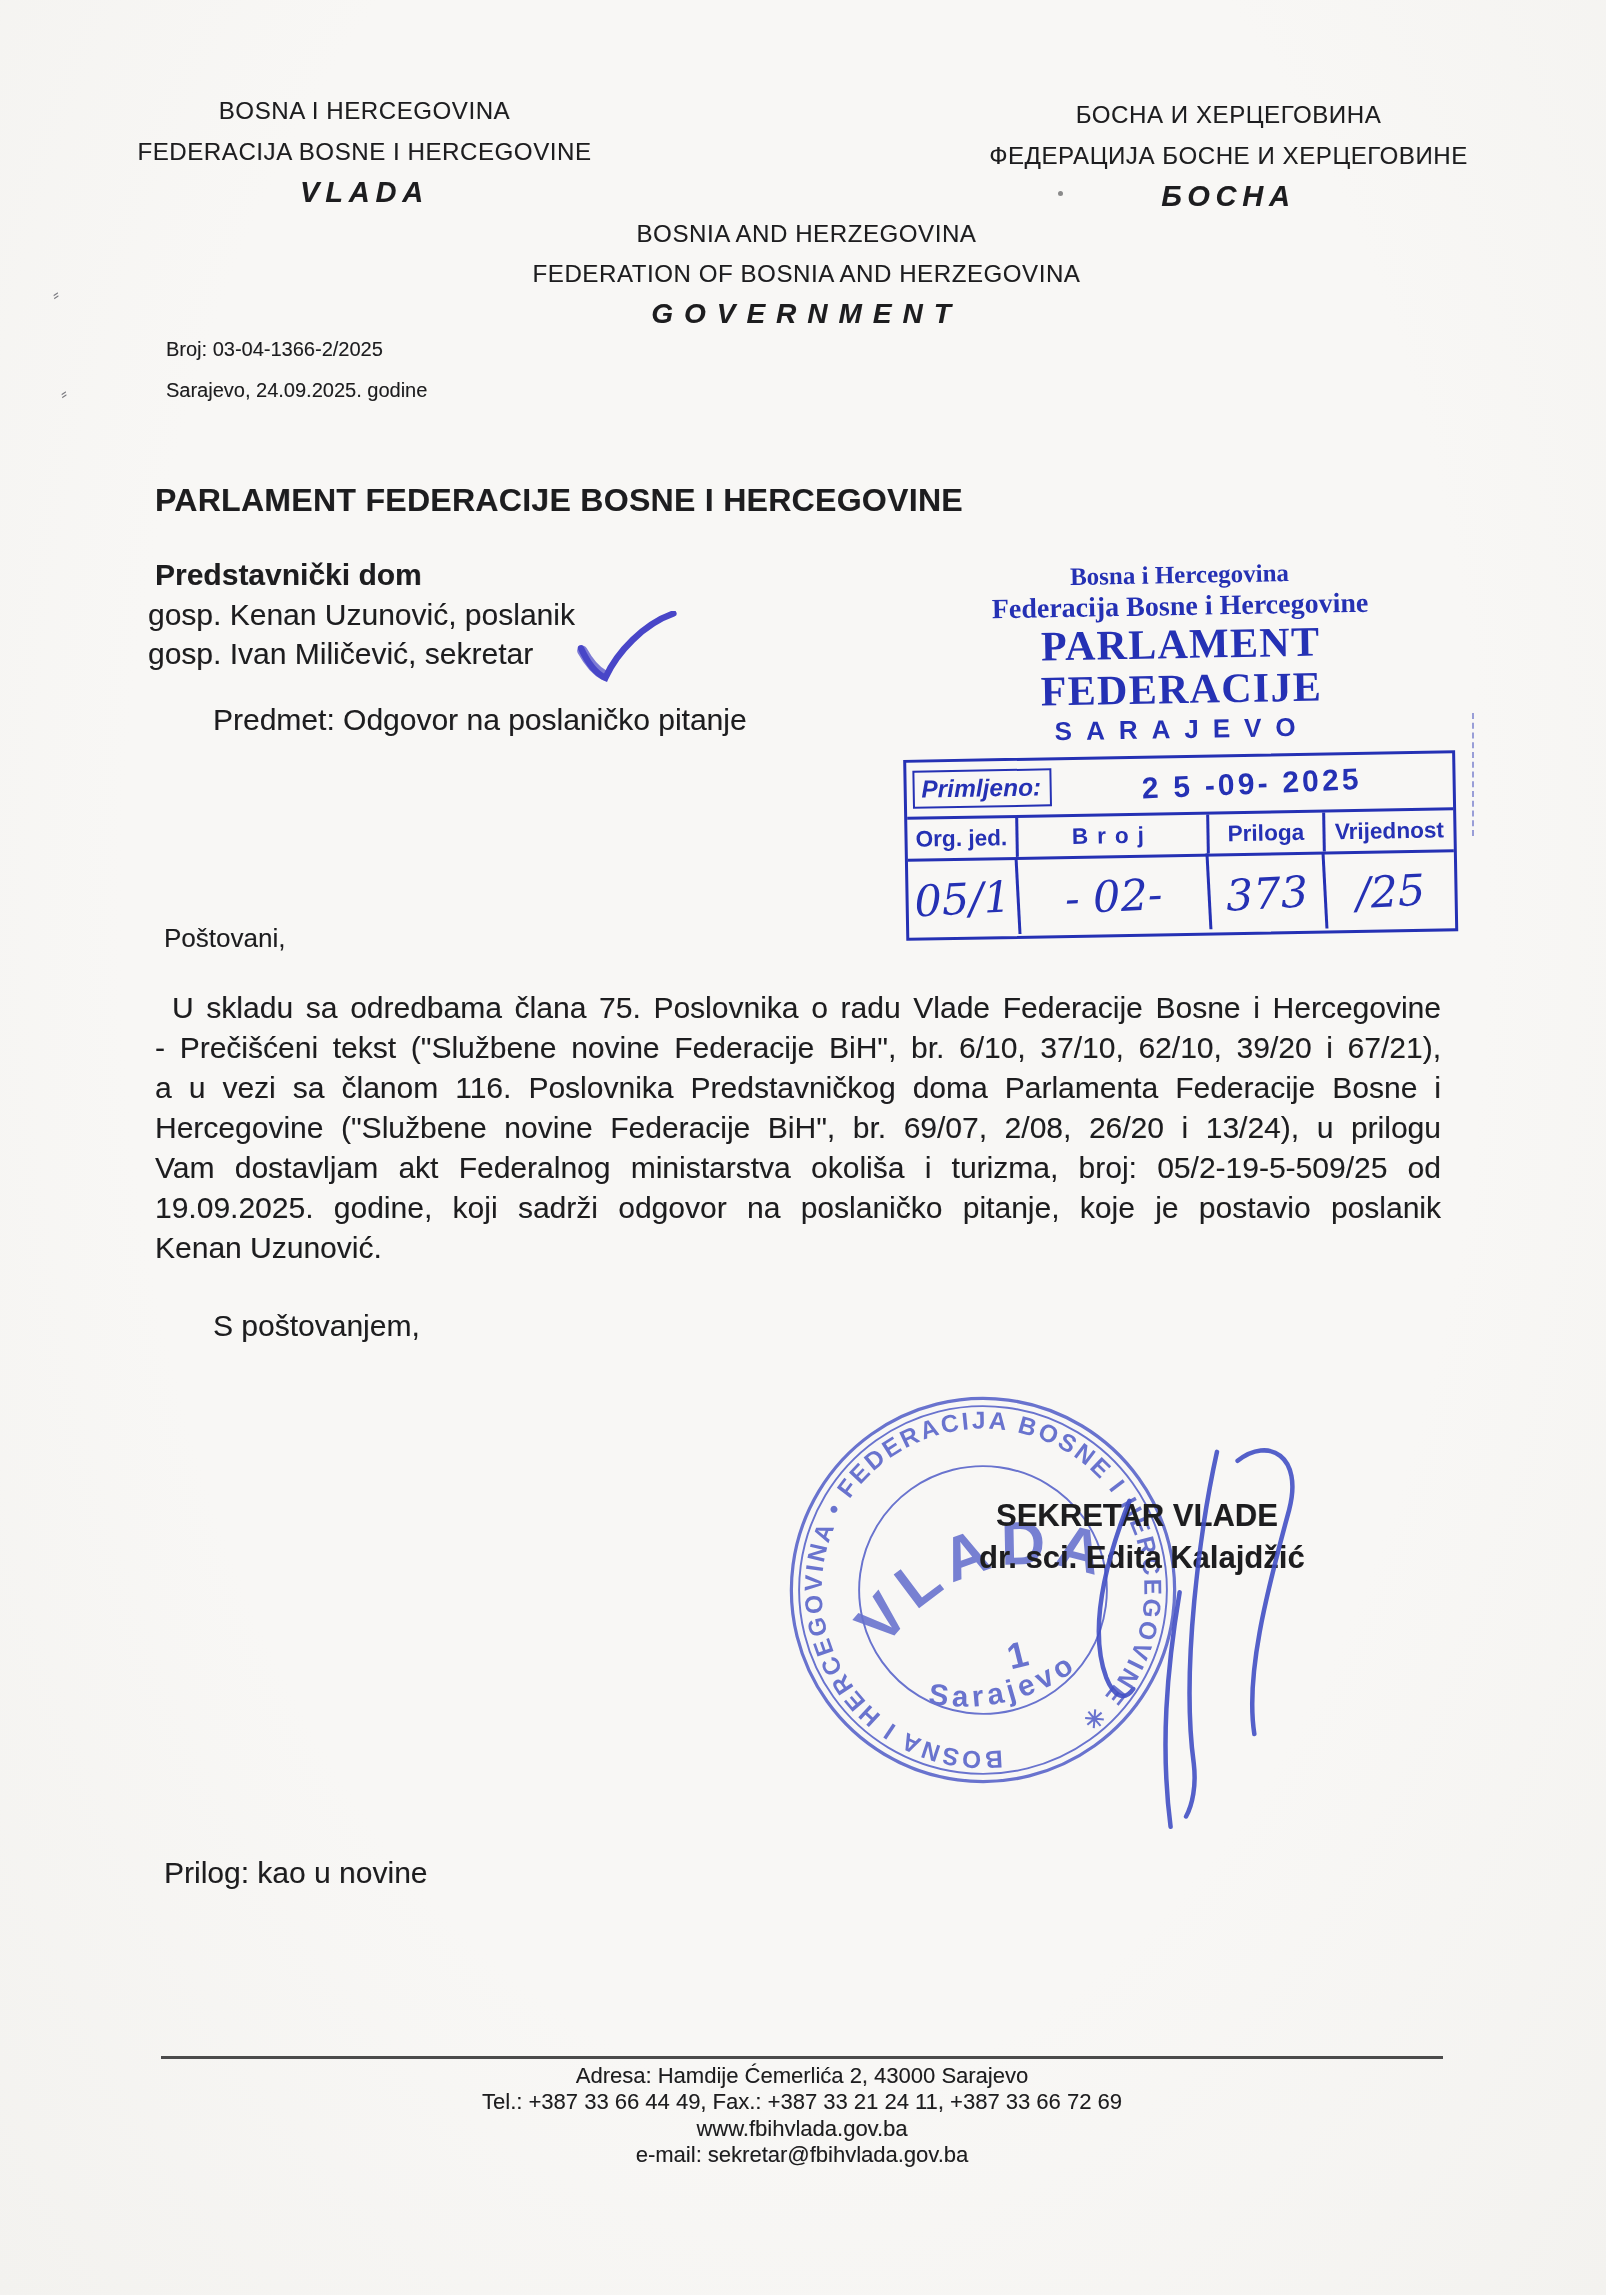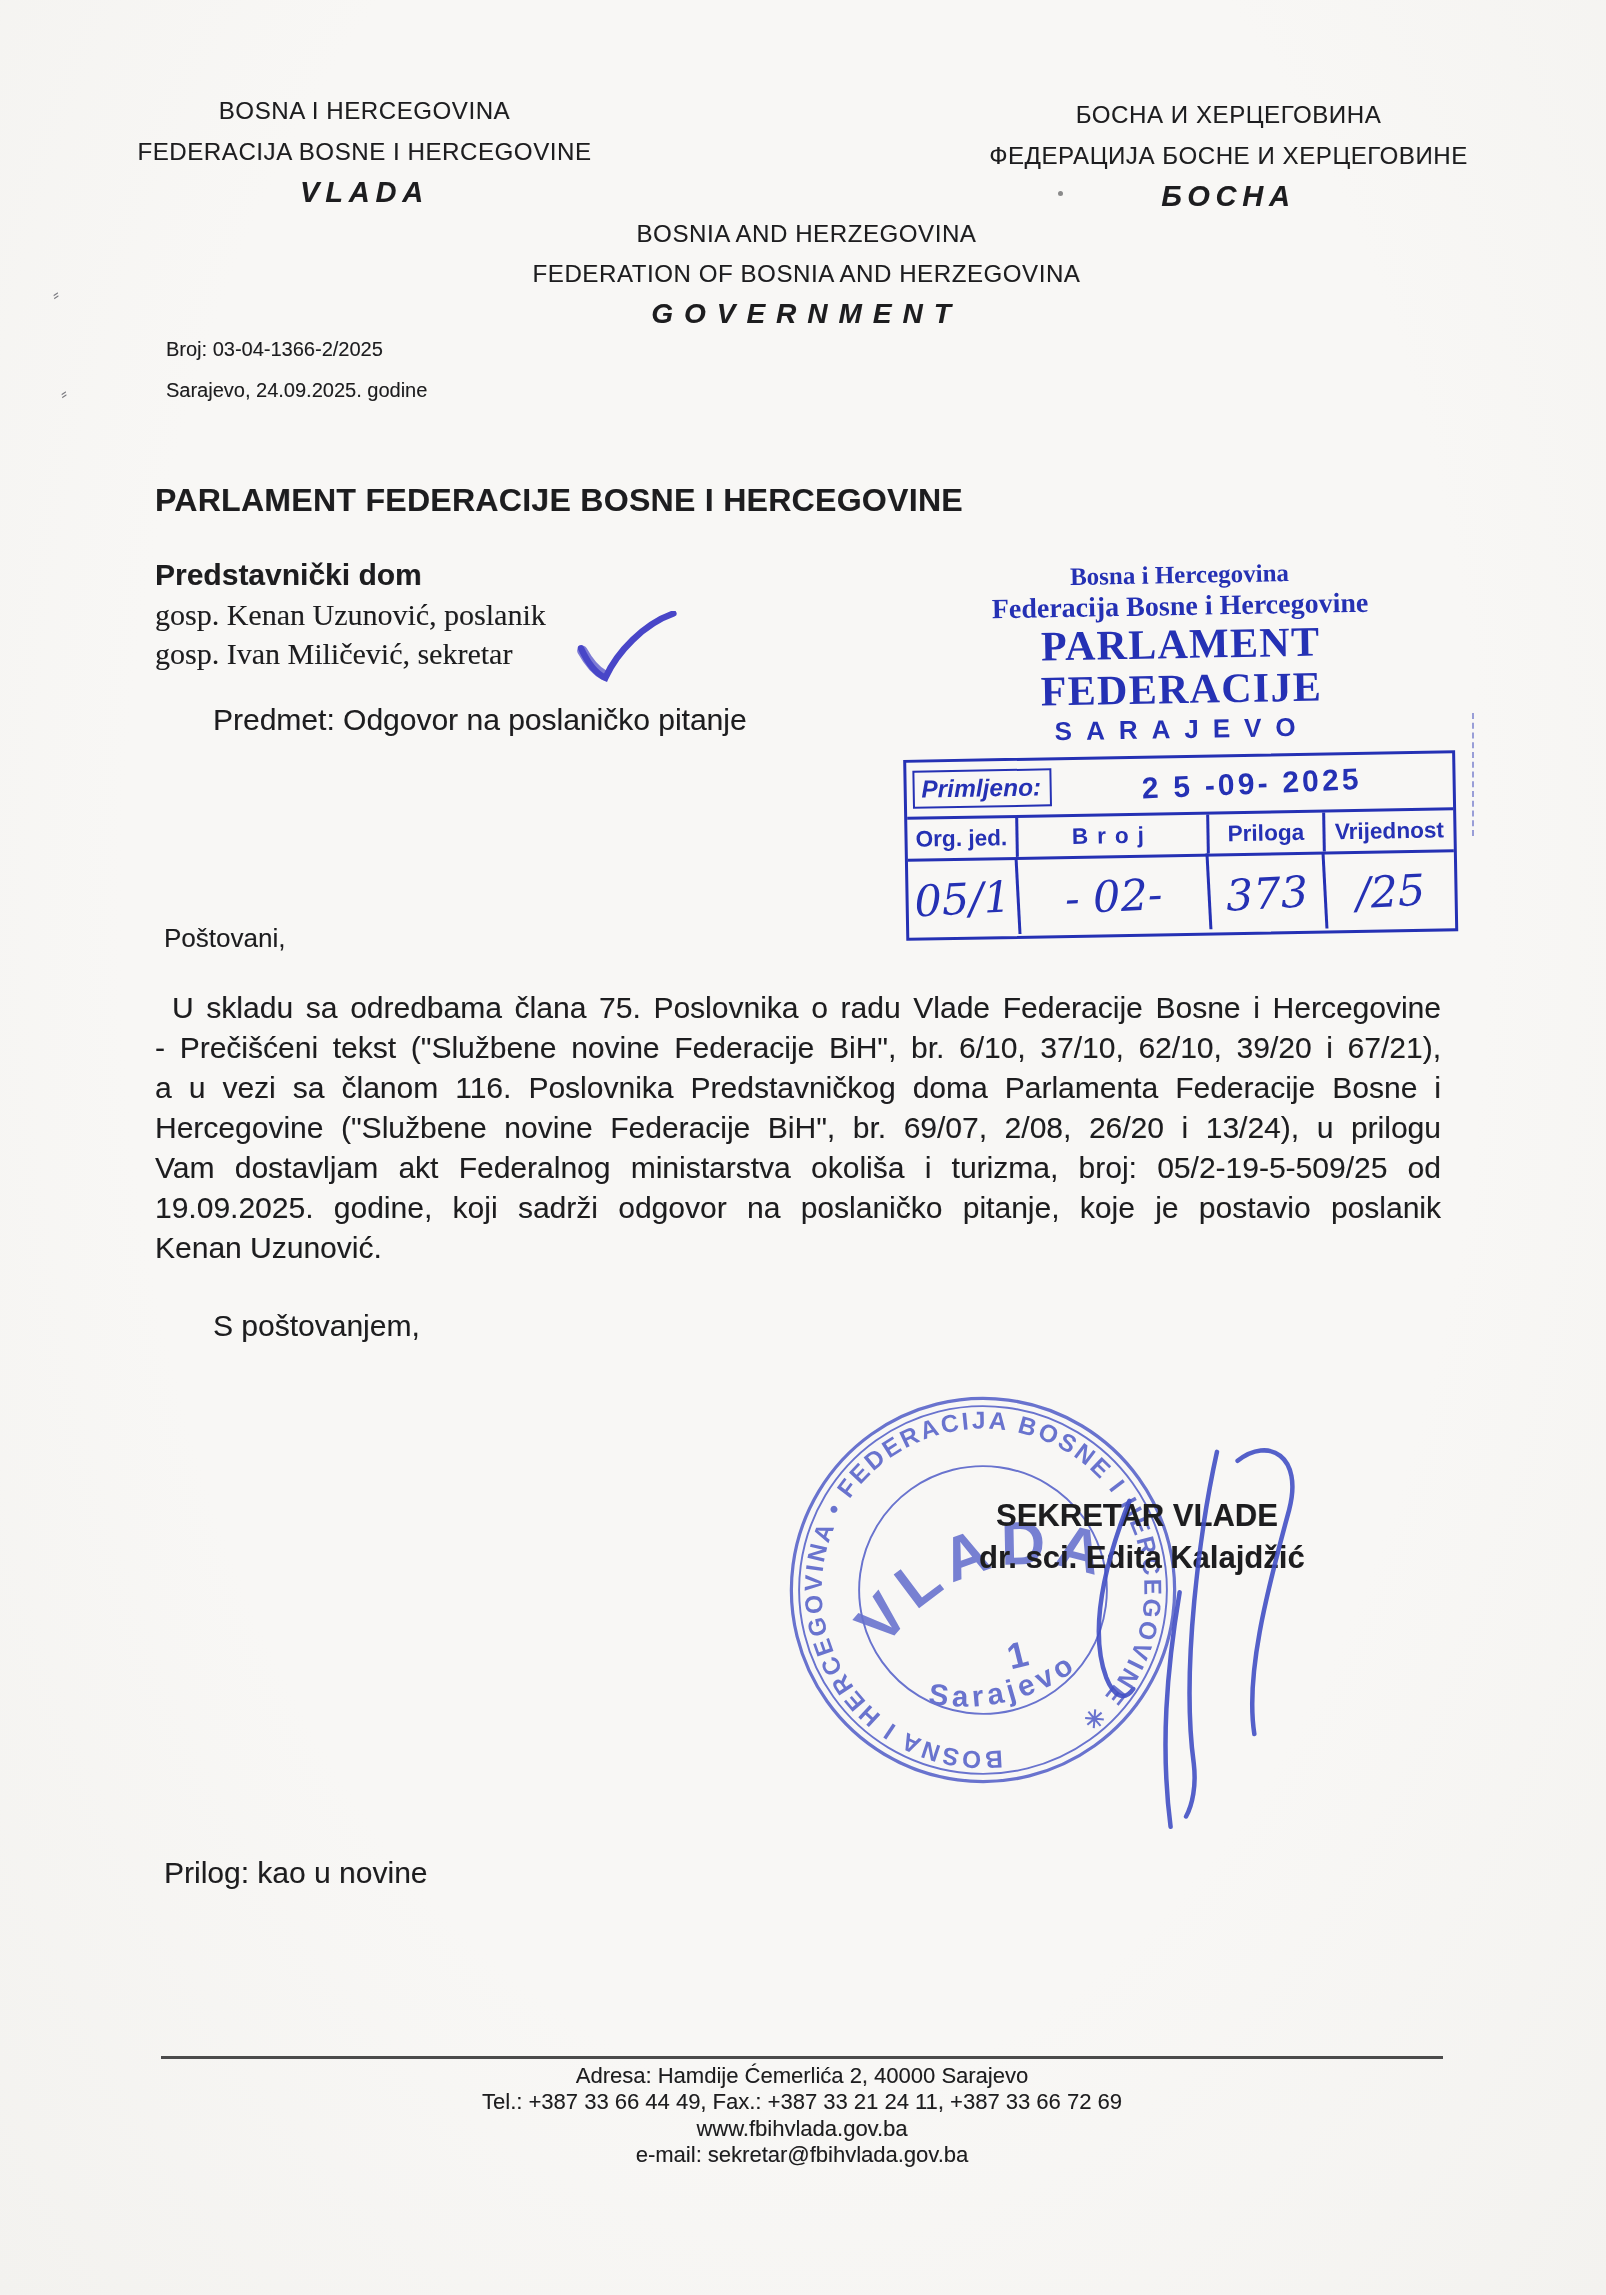--- a/index.html
+++ b/index.html
@@ -17,21 +17,21 @@
   .hdr-right{left:961px;top:94px;width:535px;line-height:41px;}
   .hdr-center{left:484px;top:214px;width:645px;line-height:40px;}
   .vlada{font-weight:bold;font-style:italic;font-size:29px;letter-spacing:5.8px;}
   .gov{font-weight:bold;font-style:italic;font-size:28px;letter-spacing:11px;}
   .middot{left:1058px;top:191px;width:5.2px;height:5.2px;background:#8a8a8a;border-radius:50%;}
 
   .ref{left:166px;top:329px;font-size:20px;line-height:41px;white-space:nowrap;}
 
   .main-heading{left:155px;top:482px;font-size:32px;font-weight:bold;letter-spacing:0.3px;white-space:nowrap;}
   .chamber{left:155px;top:558px;font-size:30px;font-weight:bold;}
-  .gosp{left:155px;font-size:30px;white-space:nowrap;font-family:Liberation Serif, serif;}
+  .gosp{left:148px;font-size:30px;white-space:nowrap;}
   .gosp1{top:598px;} .gosp2{top:637px;}
   .subject{left:213px;top:703px;font-size:30px;}
 
   
   .checkmark{left:577px;top:611px;width:103px;height:77px;}
 
   
   .rstamp{left:899px;top:560px;width:567px;color:#2531b4;transform:rotate(-1deg);}
   .rs-l1{font-family:"Liberation Serif",serif;font-weight:bold;font-size:25px;line-height:30px;}
   .rs-l2{font-family:"Liberation Serif",serif;font-weight:bold;font-size:28px;line-height:32px;}
@@ -191,20 +191,20 @@
       <path d="M420,96 C468,58 522,88 500,172 C464,304 432,430 446,520"></path>
       <path d="M252,158 C212,260 190,362 216,432 C228,462 244,470 258,450"></path>
       <path d="M330,300 C310,420 300,540 316,664"></path>
     </g>
   </svg>
 
   <div class="abs prilog scan">Prilog: kao u novine</div>
 
   <div class="abs f-divider"></div>
   <div class="abs footer ctr scan">
-    <div>Adresa: Hamdije Ćemerlića 2,  40000 Sarajevo</div>
+    <div>Adresa: Hamdije Ćemerlića 2,  43000 Sarajevo</div>
     <div>Tel.:  +387 33 66 44 49, Fax.: +387 33 21 24 11, +387 33 66 72 69</div>
     <div>www.fbihvlada.gov.ba</div>
     <div>e-mail: sekretar@fbihvlada.gov.ba</div>
   </div>
 
 </div>
 
 
 </body></html>

